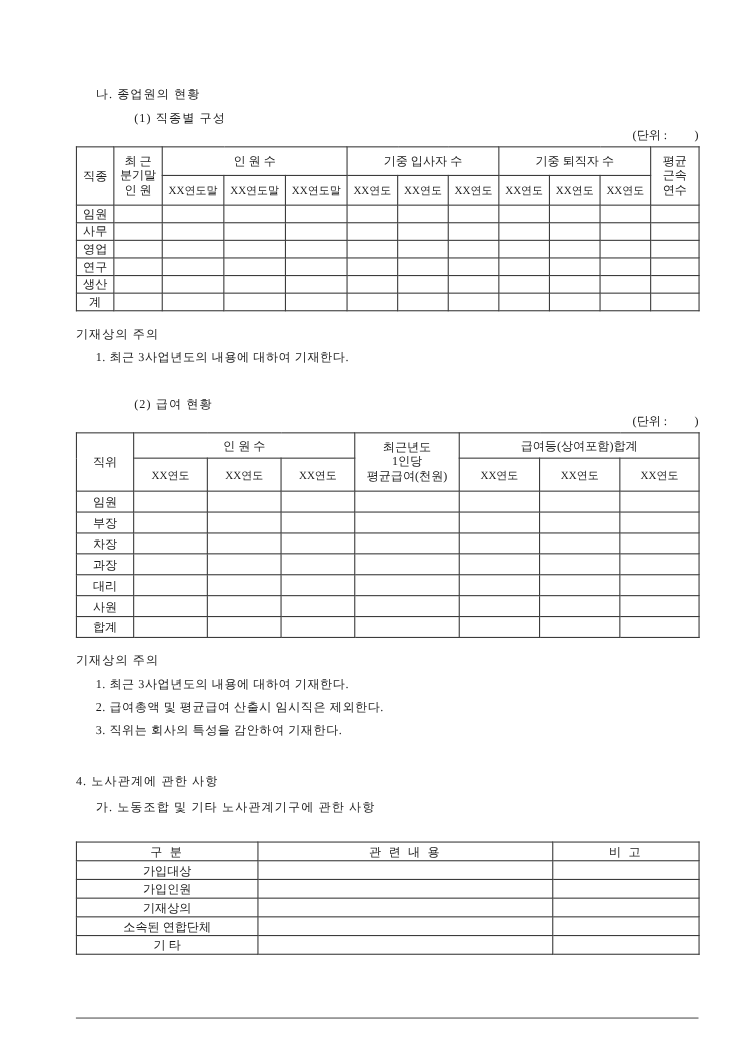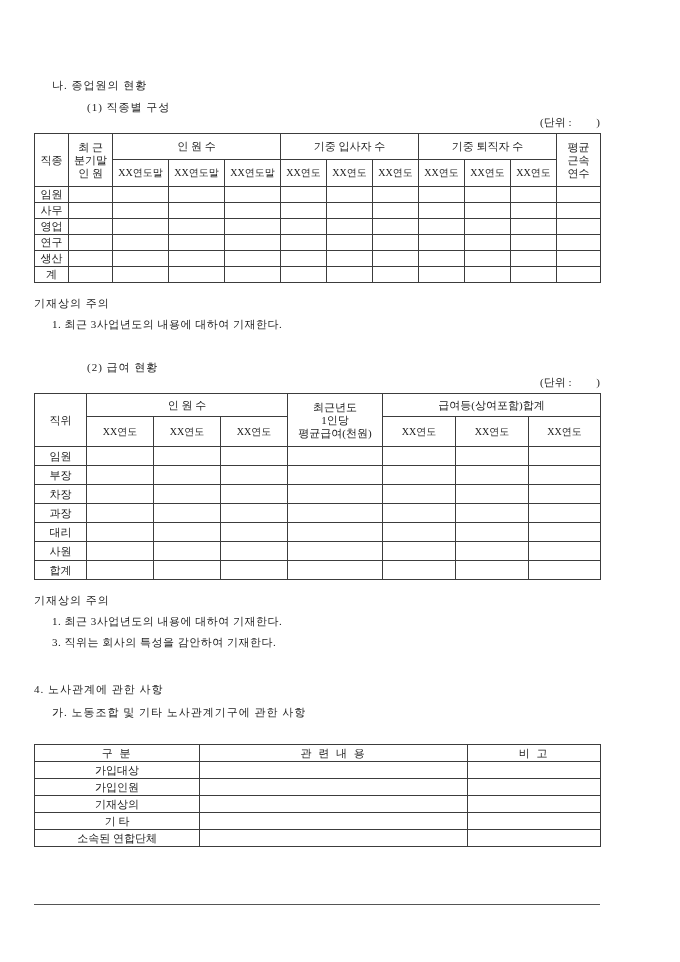--- a/index.html
+++ b/index.html
@@ -5,21 +5,21 @@
   * { box-sizing: border-box; margin: 0; padding: 0; }
   html, body { background: #ffffff; }
   body {
     width: 680px;
     height: 962px;
     color: #1a1a1a;
     font-family: "Liberation Serif", "DejaVu Serif", serif;
     font-size: 11px;
     overflow: hidden;
   }
-  .page { padding: 78px 57px 0 34px; }
+  .page { padding: 78px 57px 0 69px; }
 
   .h-main { margin-left: 18px; letter-spacing: 1px; }
   .h-sub  { margin-left: 53px; margin-top: 7px; letter-spacing: 1px; }
   .h-sec4 { margin-top: 32px; letter-spacing: 1px; }
   .h-sec4-sub { margin-left: 18px; margin-top: 8px; letter-spacing: 1px; }
 
   .unit-line {
     width: 566px;
     text-align: right;
     white-space: pre;
@@ -310,20 +310,21 @@
           <td></td>
           <td></td>
           <td></td>
           <td></td>
       </tr>
     </tbody>
   </table>
 
   <div class="notes-title">기재상의 주의</div>
   <div class="note-item">1. 최근 3사업년도의 내용에 대하여 기재한다.</div>
+  <div class="note-item">2. 급여총액 및 평균급여 산출시 임시직은 제외한다.</div>
   <div class="note-item">3. 직위는 회사의 특성을 감안하여 기재한다.</div>
 
   <div class="h-sec4">4. 노사관계에 관한 사항</div>
   <div class="h-sec4-sub">가. 노동조합 및 기타 노사관계기구에 관한 사항</div>
 
   <table id="t3" style="margin-top:24px">
     <colgroup>
       <col style="width:165px">
         <col style="width:268px">
         <col style="width:133px">
@@ -345,26 +346,26 @@
         <td>가입인원</td>
         <td></td>
           <td></td>
       </tr>
       <tr>
         <td>기재상의</td>
         <td></td>
           <td></td>
       </tr>
       <tr>
+        <td>소속된  연합단체</td>
+        <td></td>
+          <td></td>
+      </tr>
+      <tr>
         <td>기 타</td>
-        <td></td>
-          <td></td>
-      </tr>
-      <tr>
-        <td>소속된  연합단체</td>
         <td></td>
           <td></td>
       </tr>
     </tbody>
   </table>
 
   <div class="bottom-rule"></div>
 
 </div>
 

